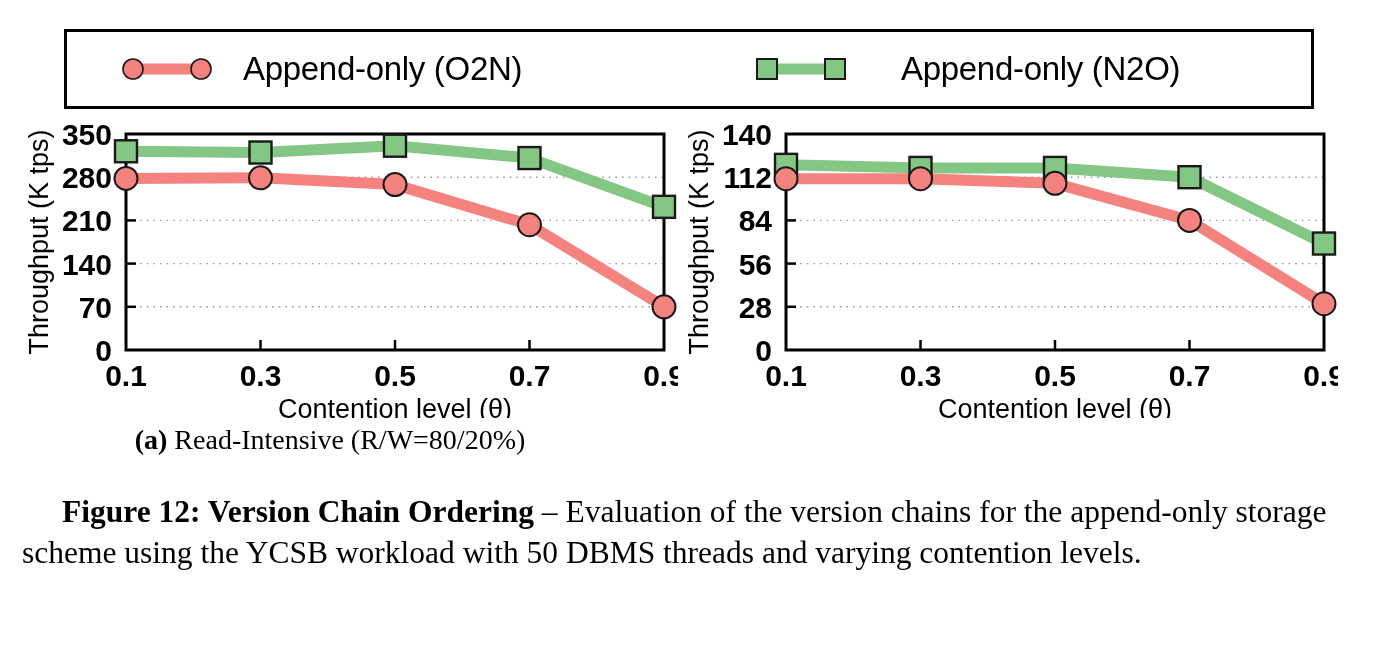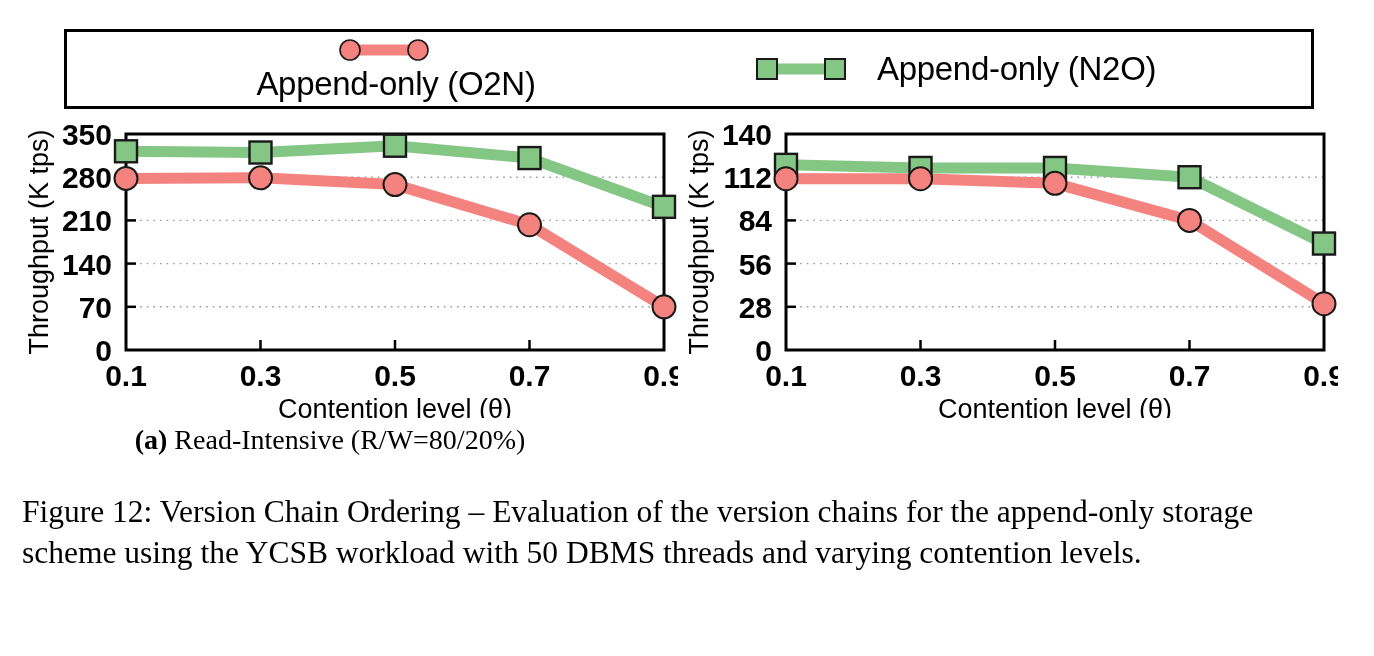--- a/index.html
+++ b/index.html
@@ -35,22 +35,22 @@
     display: flex;
     width: 100%;
     height: 100%;
     align-items: center;
   }
   .legend-cell {
     flex: 1 1 50%;
     display: flex;
     align-items: center;
   }
-  .legend-cell.first { padding-left: 48px; flex-direction: column; }
-  .legend-cell.second { padding-left: 72px; }
+  .legend-cell.first { padding-left: 48px; }
+  .legend-cell.second { padding-left: 72px; gap: 24px; }
   .legend-sym {
     flex: 0 0 auto;
     margin-right: 24px;
     line-height: 0;
   }
   .legend-label {
     font-family: "Liberation Sans", "DejaVu Sans", sans-serif;
     font-size: 33px;
     letter-spacing: -0.3px;
     color: #000000;
@@ -81,21 +81,21 @@
   .caption {
     position: absolute;
     left: 22px;
     top: 492px;
     width: 1330px;
     font-size: 31.5px;
     line-height: 1.30;
     text-align: left;
     font-family: "Liberation Serif", "DejaVu Serif", serif;
   }
-  .caption .lead { font-weight: normal; }
+  .caption .lead { font-weight: bold; margin-left: 40px; }
 
   svg text { font-family: "Liberation Sans", "DejaVu Sans", sans-serif; }
 </style>
 </head>
 <body>
 
 <div id="figure">
 
   <div class="legend-box">
     <div class="legend-row">

